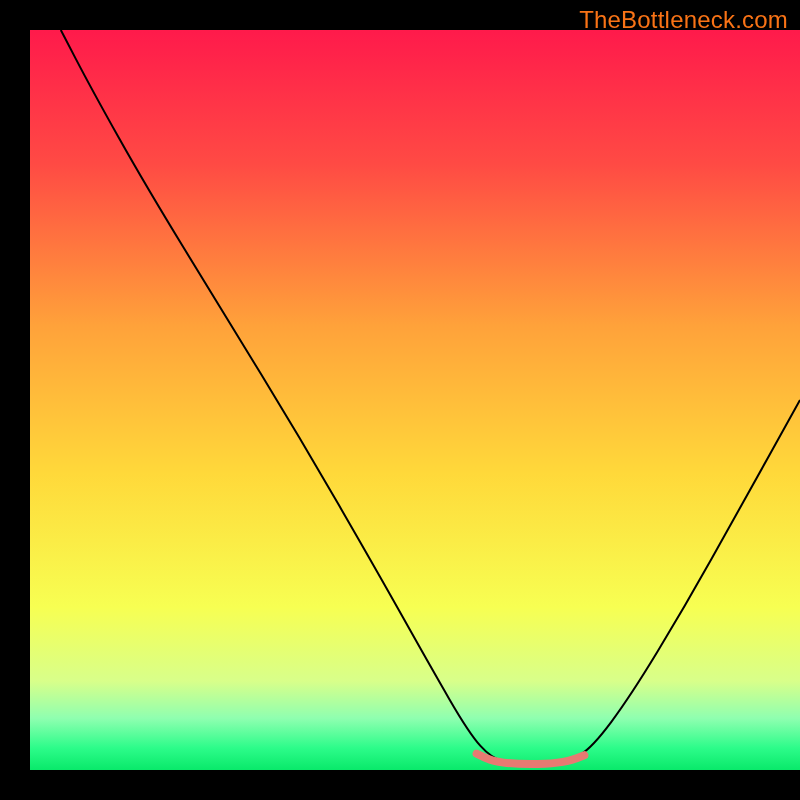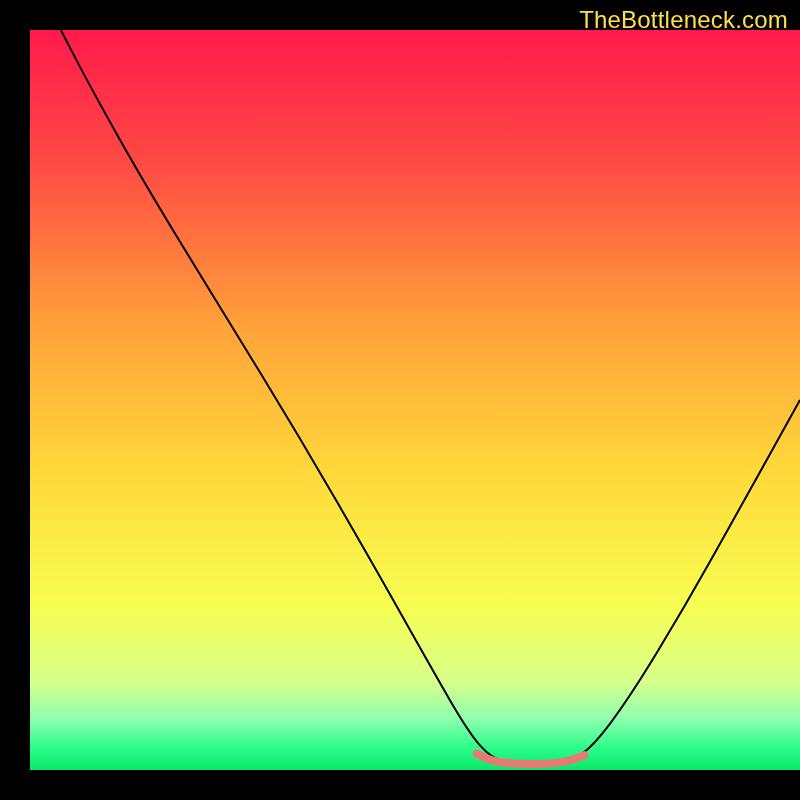--- a/index.html
+++ b/index.html
@@ -14,21 +14,21 @@
   .frame {
     position: relative;
     width: 800px;
     height: 800px;
     background: #000;
   }
   .watermark {
     position: absolute;
     top: 6px;
     right: 12px;
-    color: #fde047;
+    color: #f97316;
     font-size: 24px;
     font-weight: 500;
     letter-spacing: 0.2px;
     z-index: 50;
   }
   svg {
     position: absolute;
     inset: 0;
   }
 </style>

